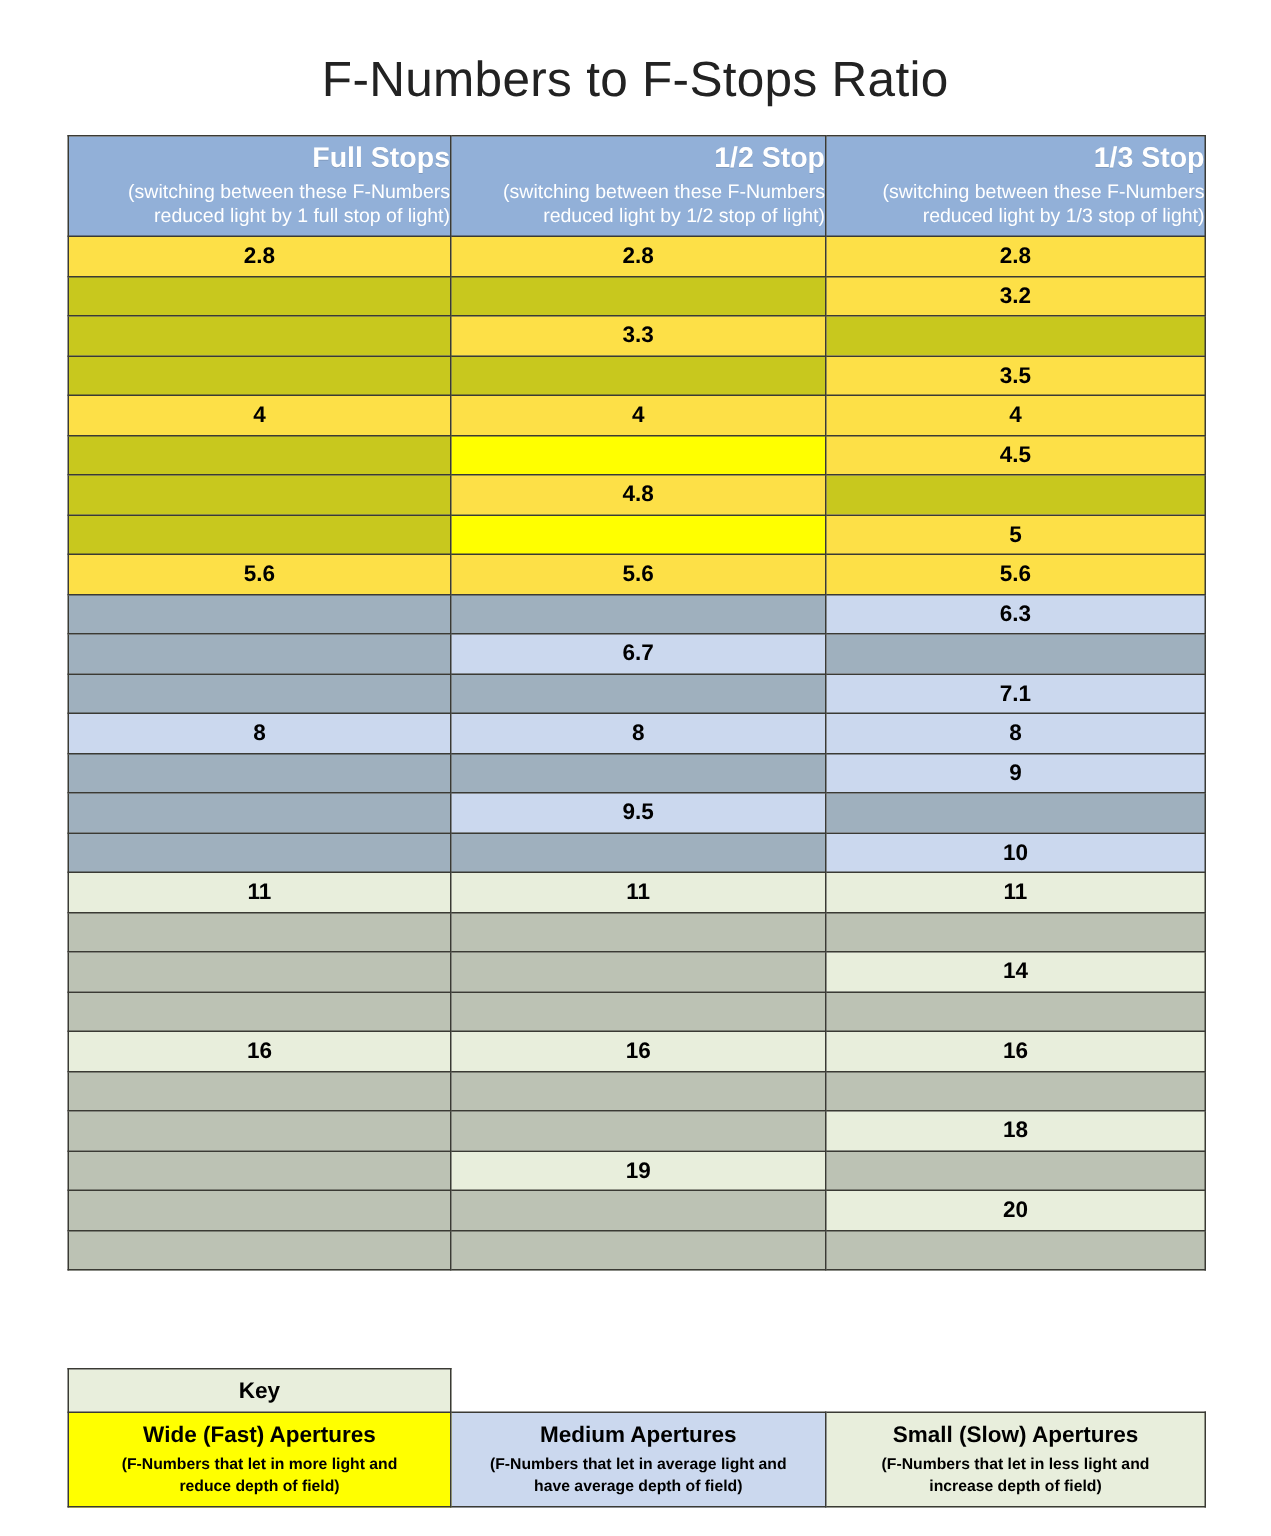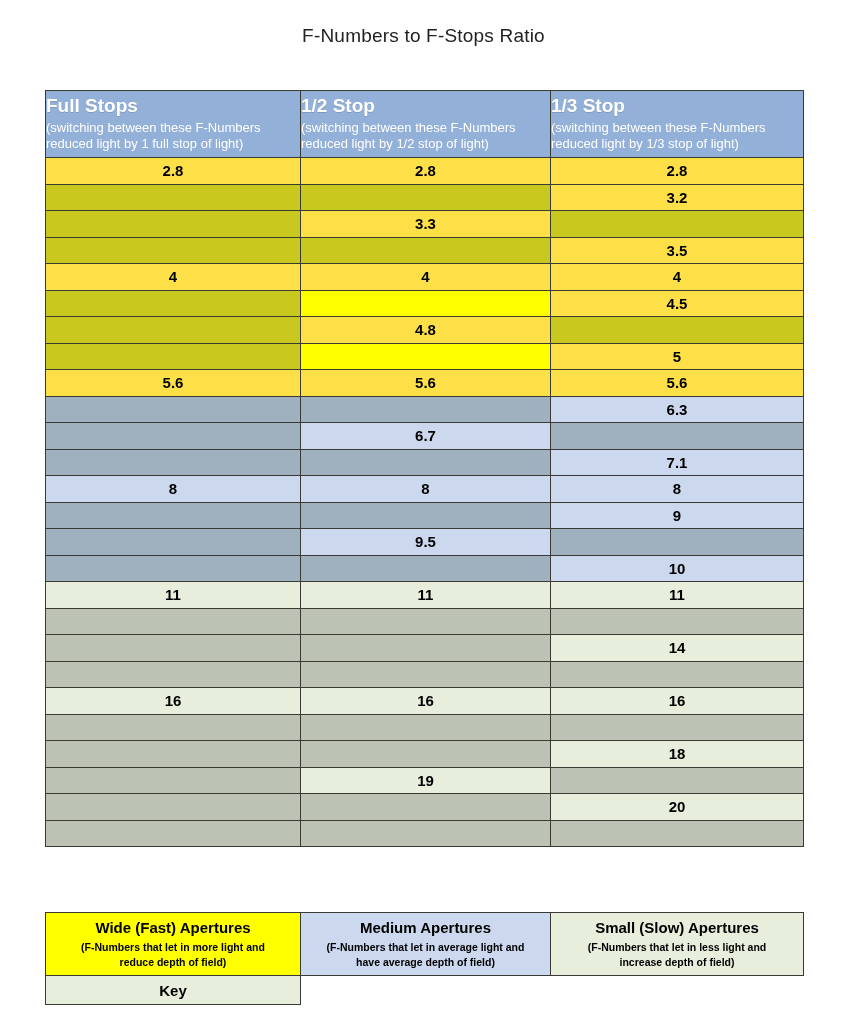--- a/index.html
+++ b/index.html
@@ -13,25 +13,25 @@
     height: 1024px;
     font-family: "Liberation Sans", sans-serif;
     overflow: hidden;
     position: relative;
   }
 
   
   #page-title {
     text-align: center;
     font-family: "Liberation Sans", sans-serif;
-    font-size: 19px;
+    font-size: 33px;
     font-weight: 400;
     letter-spacing: 0.2px;
     color: #222222;
-    padding-top: 26px;
+    padding-top: 36px;
     margin: 0 0 22px 0;
     line-height: 1;
   }
 
   
   #stops-table {
     position: absolute;
     left: 45px;
     top: 90px;
     width: 758px;
@@ -46,21 +46,21 @@
   #stops-table td {
     border: 1px solid #3a3a34;
     padding: 0;
     margin: 0;
   }
 
   
   .hdr {
     background: #92b0d8;
     color: #ffffff;
-    text-align: left;
+    text-align: right;
     vertical-align: middle;
     padding: 5px 4px 7px 4px;
     height: 66px;
   }
   .hdr-title {
     font-size: 19px;
     font-weight: bold;
     line-height: 1.15;
     display: block;
     margin-bottom: 3px;
@@ -321,37 +321,37 @@
 </table>
 
 <div id="key-block">
   <table id="key-table">
     <colgroup>
       <col class="c1">
         <col class="c2">
         <col class="c3">
     </colgroup>
     <tbody>
+      <tr>
+        <td class="key-head">Key</td>
+        <td class="key-spacer"></td>
+        <td class="key-spacer"></td>
+      </tr>
       <tr id="key-entries-row">
           <td class="key-cell key-yellow">
             <span class="k-title">Wide (Fast) Apertures</span>
             <span class="k-sub">(F-Numbers that let in more light and
 reduce depth of field)</span>
           </td>
           <td class="key-cell key-blue">
             <span class="k-title">Medium Apertures</span>
             <span class="k-sub">(F-Numbers that let in average light and
 have average depth of field)</span>
           </td>
           <td class="key-cell key-green">
             <span class="k-title">Small (Slow) Apertures</span>
             <span class="k-sub">(F-Numbers that let in less light and
 increase depth of field)</span>
           </td>
         </tr>
-      <tr>
-        <td class="key-head">Key</td>
-        <td class="key-spacer"></td>
-        <td class="key-spacer"></td>
-      </tr>
     </tbody>
   </table>
 </div>
 
 </body></html>

